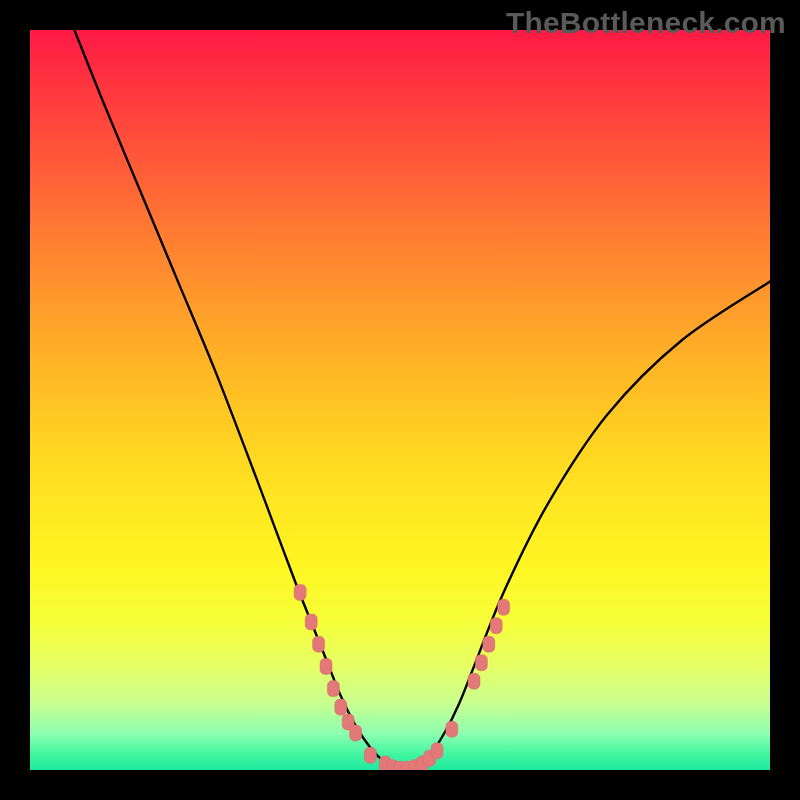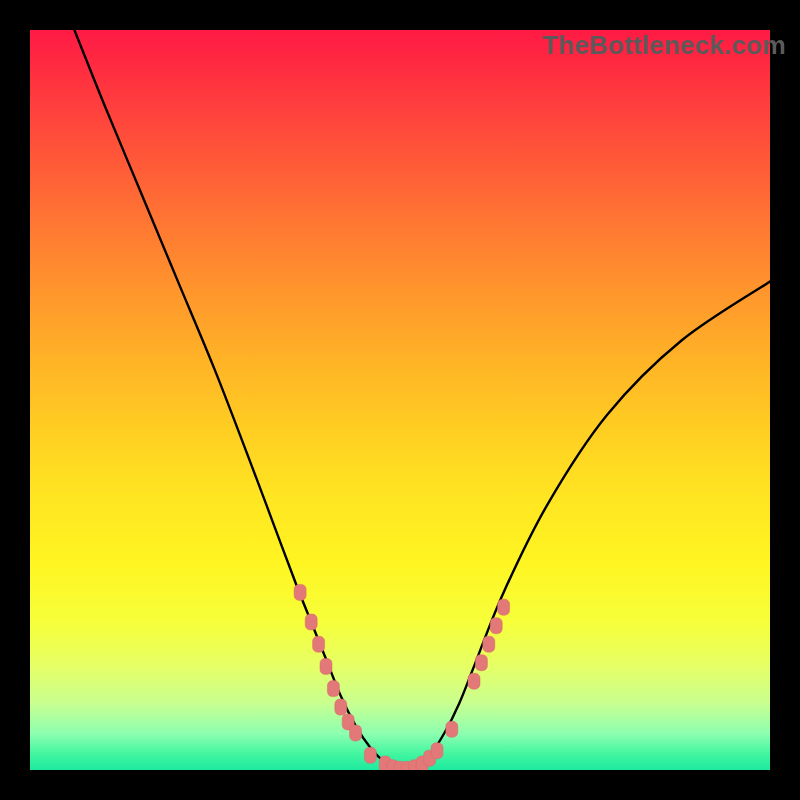--- a/index.html
+++ b/index.html
@@ -8,26 +8,25 @@
     position: relative;
     width: 800px;
     height: 800px;
     background: #000;
   }
   .watermark {
     position: absolute;
     top: 6px;
     right: 14px;
     font-family: Arial, Helvetica, sans-serif;
-    font-size: 26px;
+    font-size: 30px;
     font-weight: 600;
     color: #5a5a5a;
     letter-spacing: 0.2px;
     z-index: 10;
-    margin-top: 24px;
   }
   .plot {
     position: absolute;
     left: 30px;
     top: 30px;
     width: 740px;
     height: 740px;
   }
   .gradient-bg {
     position: absolute;

